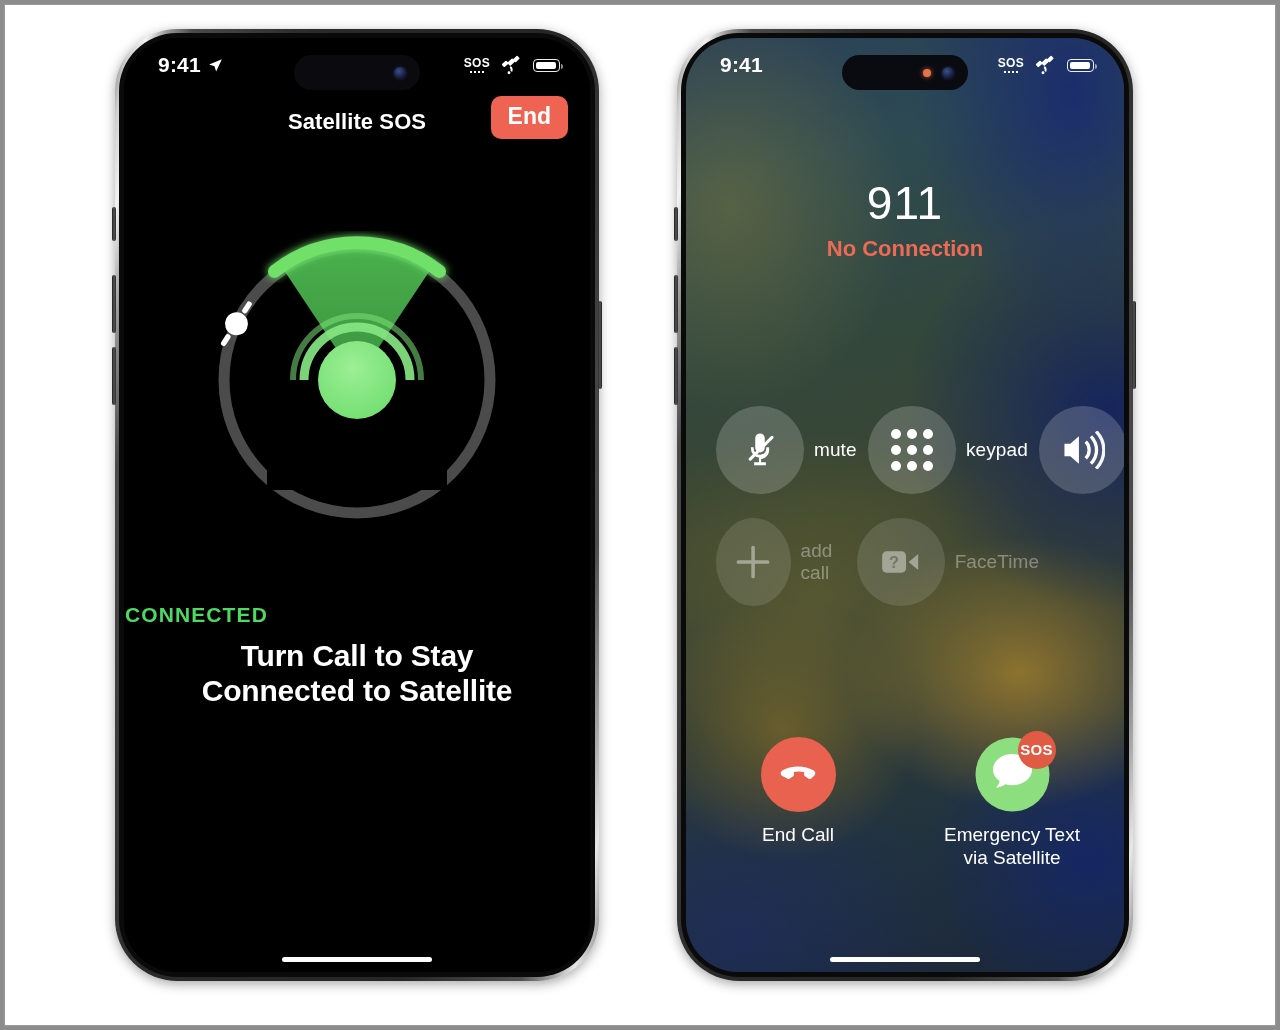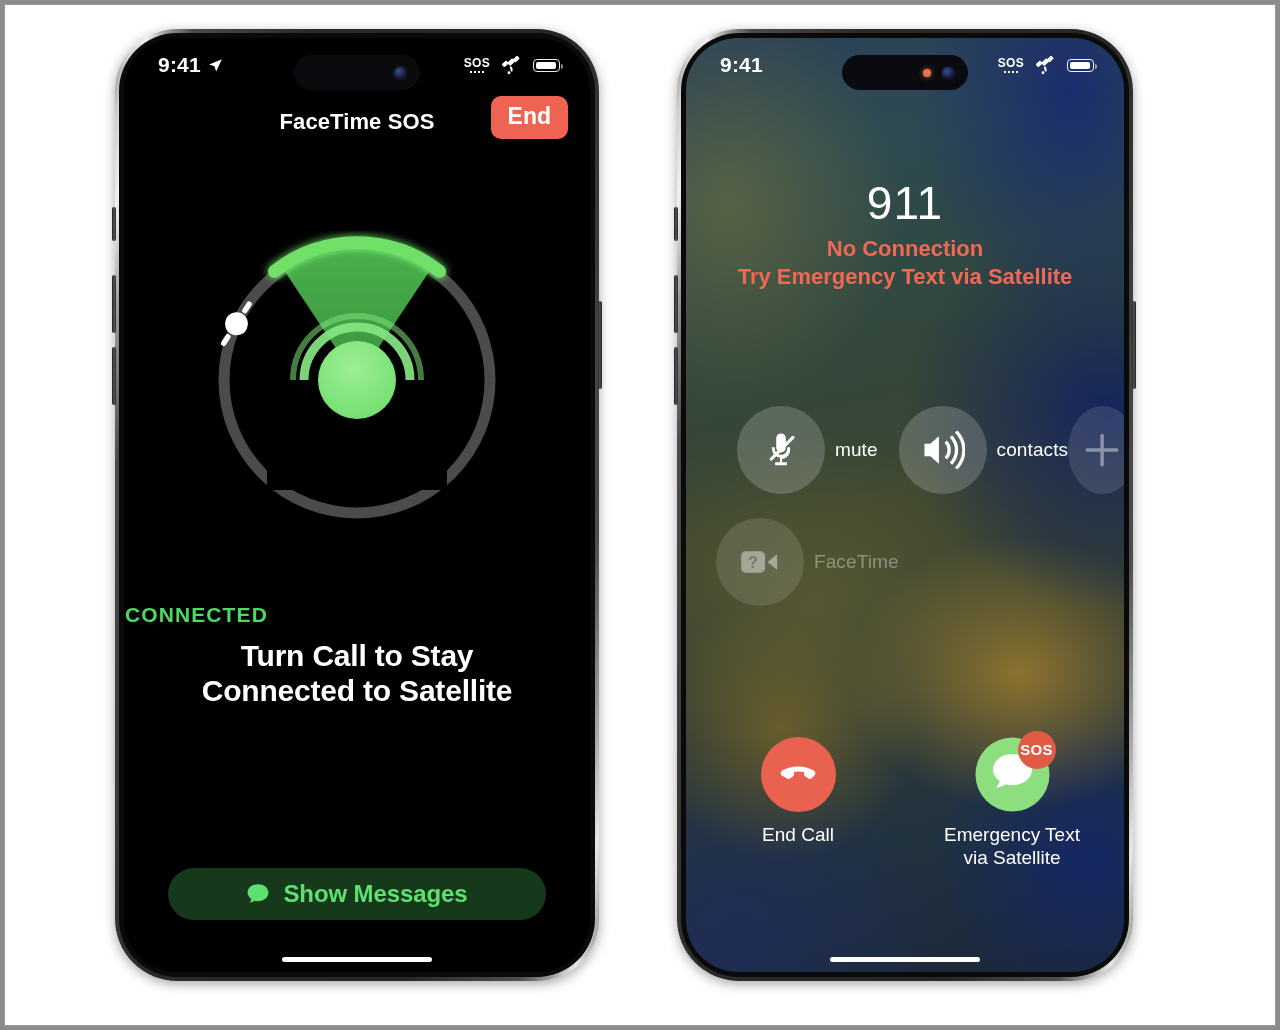--- a/index.html
+++ b/index.html
@@ -271,21 +271,21 @@
               <circle cx="9.4" cy="19.6" r="1.5"></circle>
             </g>
           </svg>
           <span class="batt">
                 <i></i>
               </span>
         </div>
       </div>
 
       <div class="nav">
-        <span class="nav-title">FaceTime SOS</span>
+        <span class="nav-title">Satellite SOS</span>
       </div>
       <button class="end-btn">End</button>
 
       <div class="dial">
         <svg width="300" height="300" viewBox="0 0 300 300">
           <defs>
             <linearGradient id="coneGrad" x1="0" y1="0" x2="0" y2="1">
               <stop offset="0%" stop-color="#54C957" stop-opacity=".95"></stop>
               <stop offset="100%" stop-color="#46AE4B" stop-opacity=".92"></stop>
             </linearGradient>
@@ -324,26 +324,20 @@
           </g>
         </svg>
       </div>
 
       <div class="status-label">CONNECTED</div>
       <div class="guide">
         <div>Turn Call to Stay</div>
         <div>Connected to Satellite</div>
       </div>
 
-      <div class="show-msg">
-        <svg class="bubble-ic" viewBox="0 0 24 22">
-          <path d="M12 1.2C6.2 1.2 1.6 4.9 1.6 9.5c0 2.6 1.5 4.9 3.8 6.4-.2 1.3-.9 2.6-1.9 3.6 1.9-.2 3.7-.9 5-1.8 1.1.3 2.3.5 3.5.5 5.8 0 10.4-3.7 10.4-8.7S17.8 1.2 12 1.2z" fill="#5ee071"></path>
-        </svg>
-        <span class="label">Show Messages</span>
-      </div>
 
       <div class="home-ind"></div>
     </div>
   </div>
 
   <div class="phone" id="phoneR">
     <div class="band"></div>
     <div class="band2"></div>
     <div class="btn-side btn-left" style="top:178px;height:34px;"></div>
     <div class="btn-side btn-left" style="top:246px;height:58px;"></div>
@@ -385,39 +379,54 @@
           <span class="batt">
                 <i></i>
               </span>
         </div>
       </div>
 
       <div class="callee">
         <div class="num">911</div>
         <div class="sub">
           <div>No Connection</div>
-          <div>Try Emergency Text via Satellite</div>
         </div>
       </div>
 
       <div class="grid">
 
         <div class="ctl">
           <span class="disc">
             <svg width="38" height="40" viewBox="0 0 24 26">
               <g fill="#fff">
                 <path d="M12 2.2a3.1 3.1 0 0 1 3.1 3.1v6.2a3.1 3.1 0 0 1-6.2 0V5.3A3.1 3.1 0 0 1 12 2.2z"></path>
                 <path d="M6.1 11.2v.8a5.9 5.9 0 0 0 5.2 5.85V21H8.2v1.9h7.6V21h-3.1v-2.15A5.9 5.9 0 0 0 17.9 12v-.8h-1.8v.8a4.1 4.1 0 0 1-8.2 0v-.8z"></path>
                 <rect x="2.0" y="11.6" width="22" height="2.0" rx="1" transform="rotate(-45 12 12.6)"></rect>
               </g>
             </svg>
           </span>
           <span class="cap">mute</span>
         </div>
 
+        <div class="ctl">
+          <span class="disc">
+            <span class="keypad-dots">
+              <i></i>
+                  <i></i>
+                  <i></i>
+                  <i></i>
+                  <i></i>
+                  <i></i>
+                  <i></i>
+                  <i></i>
+                  <i></i>
+            </span>
+          </span>
+          <span class="cap">keypad</span>
+        </div>
 
         <div class="ctl">
           <span class="disc">
             <svg width="44" height="38" viewBox="0 0 28 24">
               <g fill="#fff">
                 <path d="M11.4 3.2 5.9 8.0H2.2v8h3.7l5.5 4.8z"></path>
                 <path d="M15.0 7.4a6.6 6.6 0 0 1 0 9.2l1.5 1.5a8.7 8.7 0 0 0 0-12.2z"></path>
                 <path d="M18.3 4.1a11.2 11.2 0 0 1 0 15.8l1.5 1.5a13.3 13.3 0 0 0 0-18.8z"></path>
                 <path d="M21.6 0.9a15.7 15.7 0 0 1 0 22.2l1.5 1.5a17.8 17.8 0 0 0 0-25.2z" opacity=".95"></path>
               </g>

